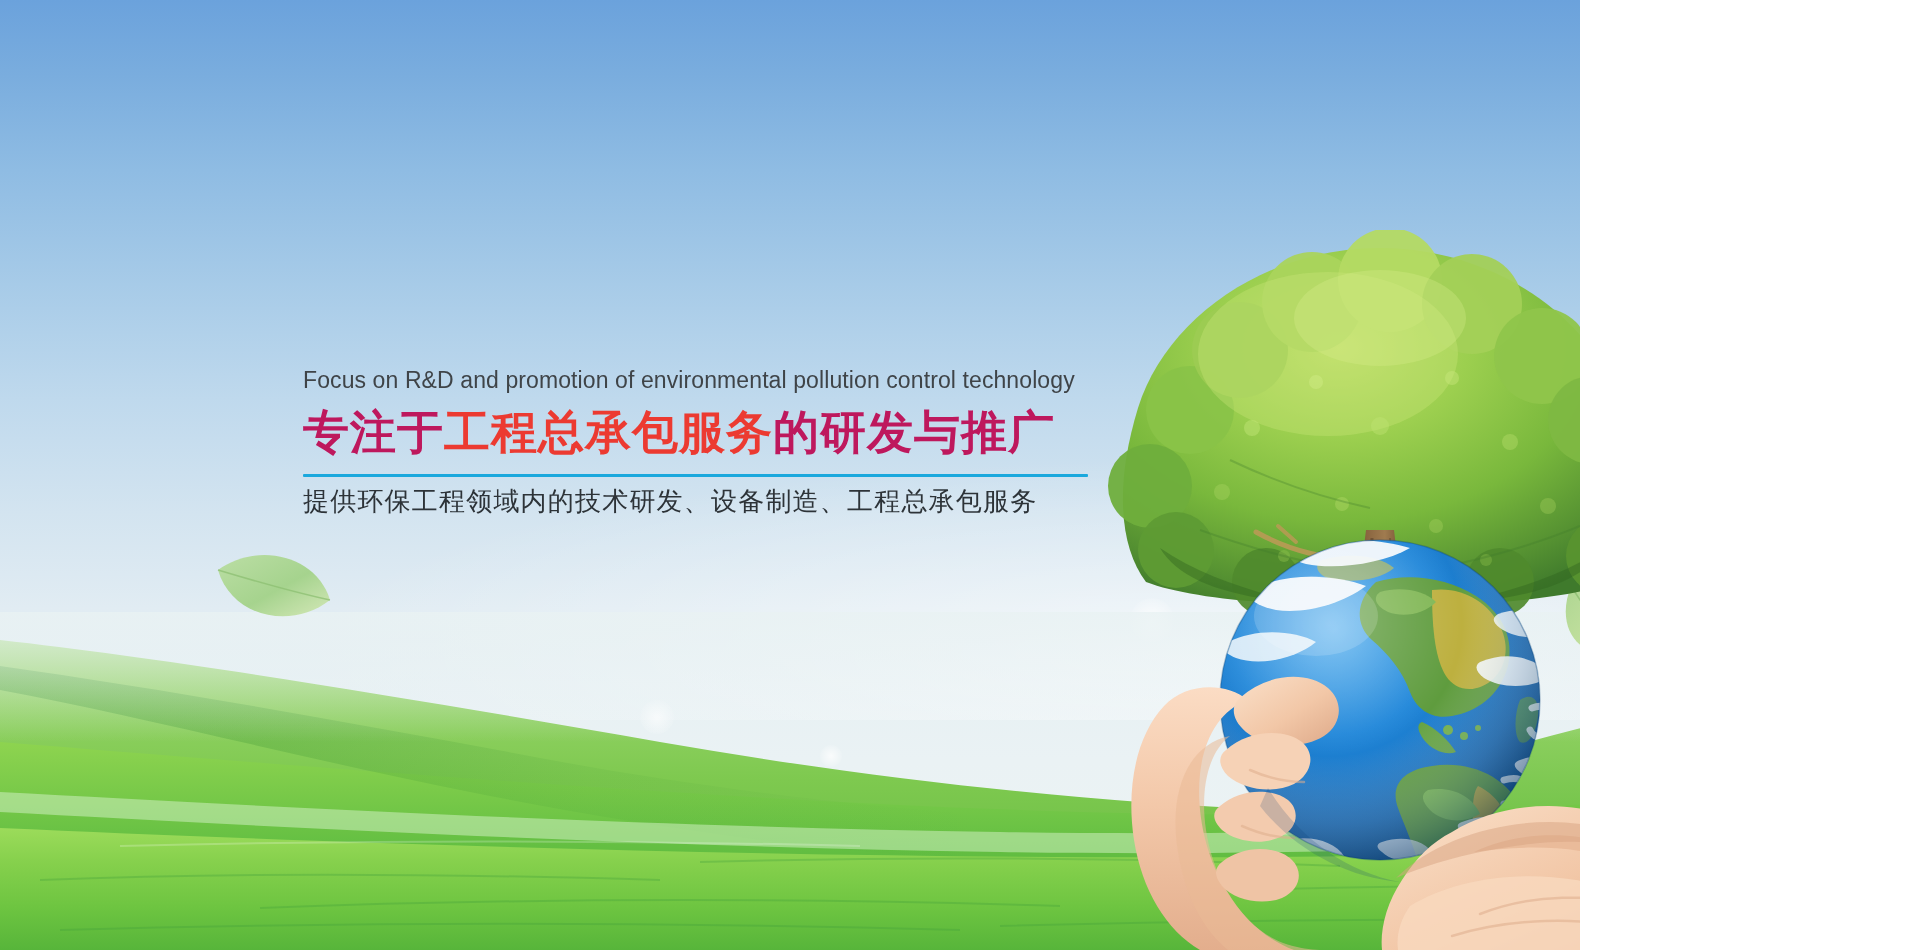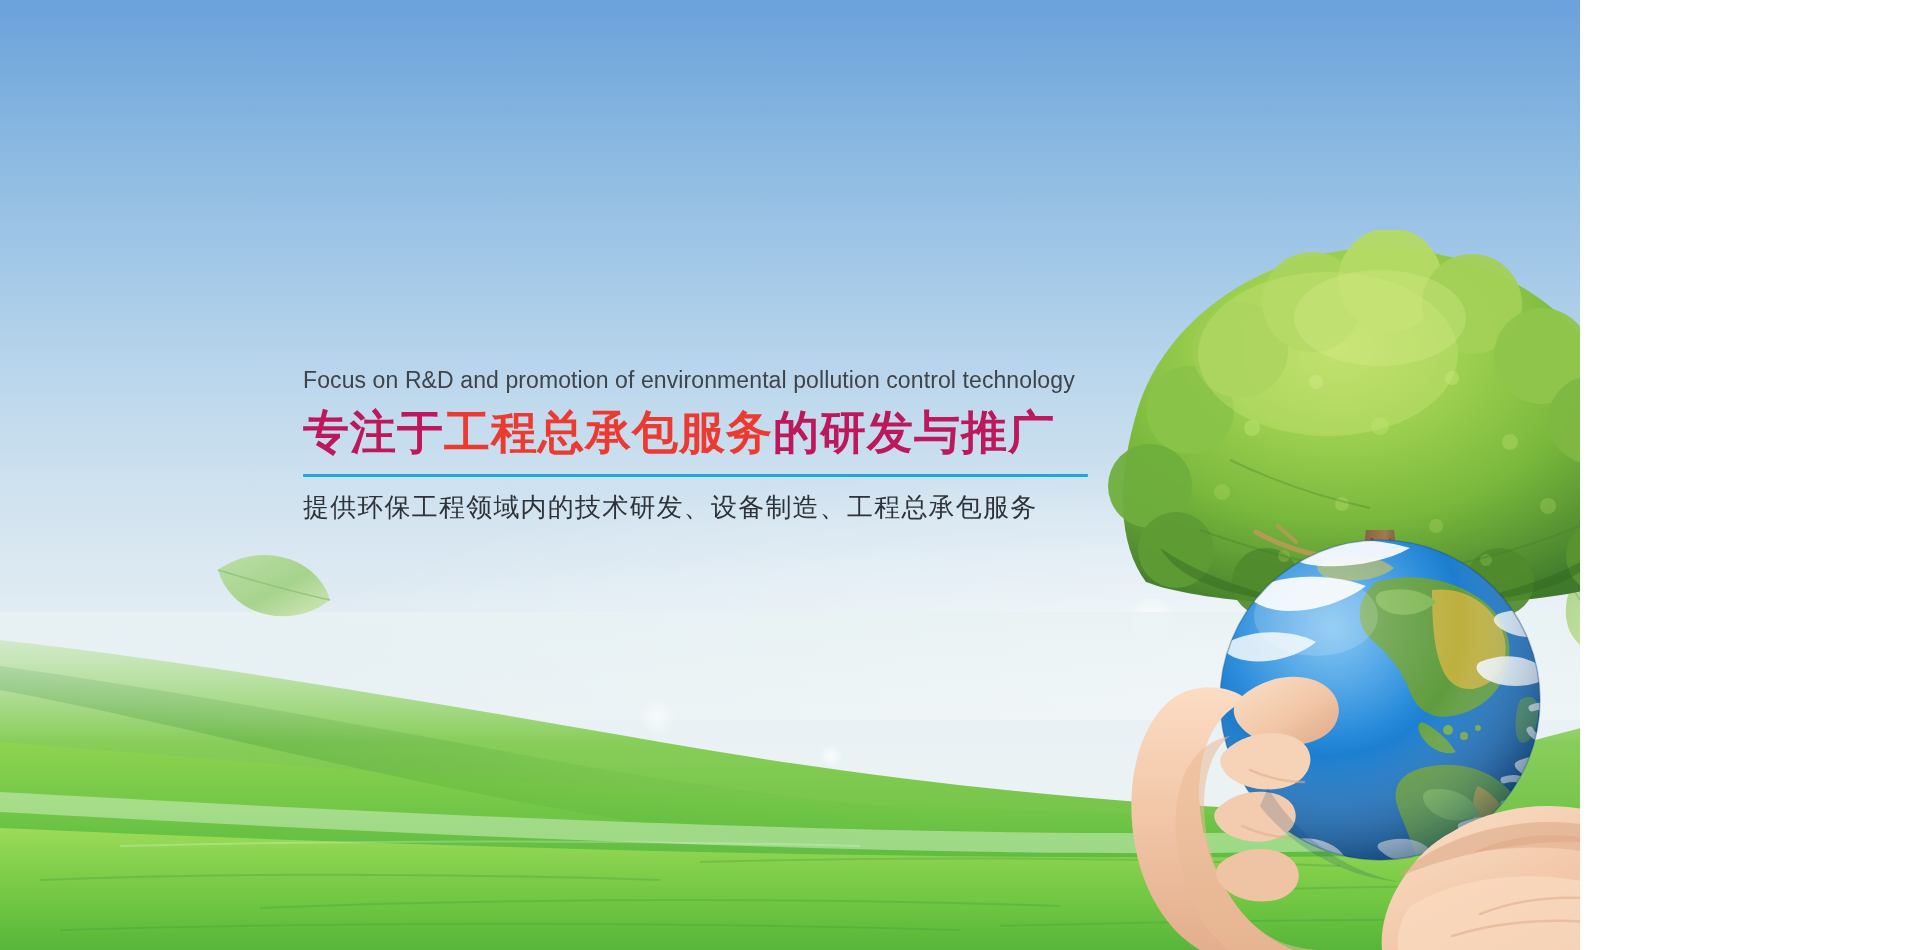--- a/index.html
+++ b/index.html
@@ -81,21 +81,21 @@
   .headline .seg-blue { color: #be185d; font-family: Liberation Serif, serif; }
   .headline .seg-red  { color: #ec3a31; }
   .divider {
     margin-top: 14px;
     width: 785px;
     height: 3px;
     background: #1aa8dd;
     border-radius: 1px;
   }
   .subline {
-    margin-top: 14px;
+    margin-top: 8px;
     font-size: 26px;
     color: #2d3338;
     letter-spacing: 1.2px;
     white-space: nowrap;
     line-height: 1.3;
     font-family: "DejaVu Sans", "Liberation Sans", sans-serif;
   }
 
   
   .leaf { position: absolute; }

